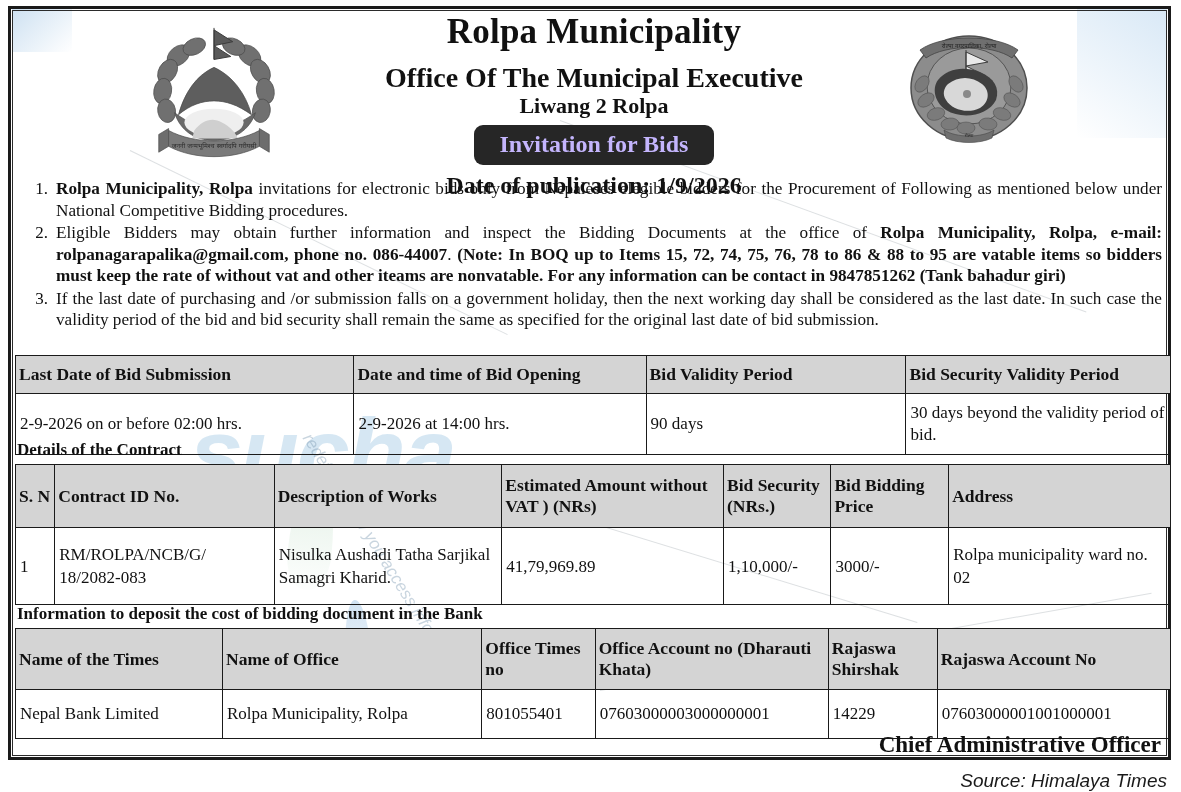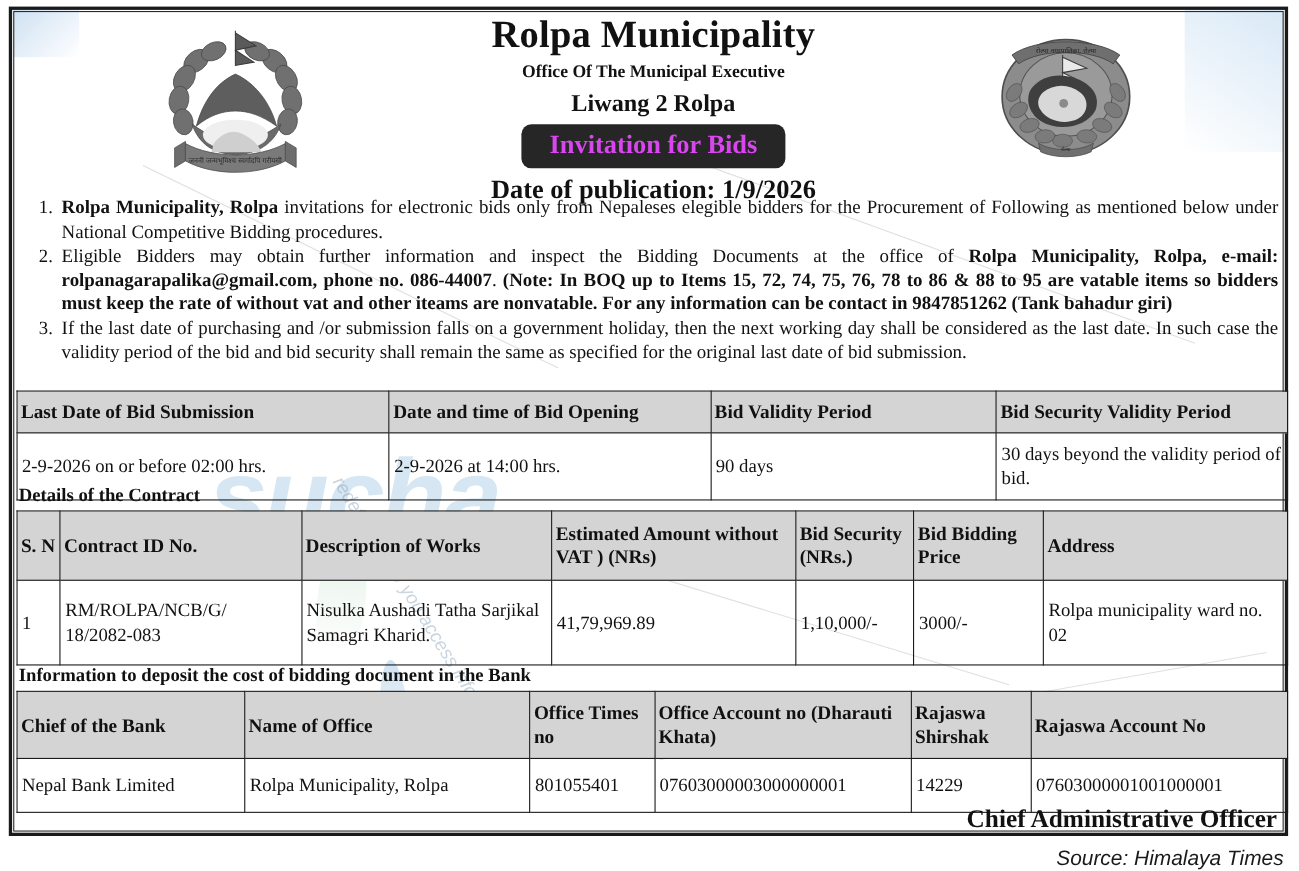--- a/index.html
+++ b/index.html
@@ -137,34 +137,35 @@
     width: 610px;
     text-align: center;
   }
   .org-title {
     font-size: 35px;
     font-weight: bold;
     line-height: 40px;
     letter-spacing: 0.2px;
   }
   .org-sub1 {
-    font-size: 16px;
+    font-size: 28px;
     font-weight: bold;
     line-height: 27px;
+    margin-top: 12px;
   }
   .org-sub2 {
     font-size: 22px;
     font-weight: bold;
     line-height: 29px;
   }
   .badge-wrap { margin-top: 5px; }
   .badge {
     display: inline-block;
     background: #262626;
-    color: #d946ef;
+    color: #c4b5fd;
     font-size: 24px;
     font-weight: bold;
     padding: 5px 26px 7px 26px;
     border-radius: 9px;
     line-height: 28px;
   }
   .pub-date {
     margin-top: 6px;
     font-size: 24px;
     font-weight: bold;
@@ -455,21 +456,21 @@
       <colgroup>
         <col style="width:19.0%">
           <col style="width:23.8%">
           <col style="width:10.4%">
         <col style="width:21.4%">
           <col style="width:10.0%">
           <col style="width:21.4%">
       </colgroup>
       <thead>
         <tr>
-          <th>Chief of the Bank</th>
+          <th>Name of the Times</th>
           <th>Name of Office</th>
           <th>Office Times no</th>
           <th>Office Account no (Dharauti Khata)</th>
           <th>Rajaswa Shirshak</th>
           <th>Rajaswa Account No</th>
         </tr>
       </thead>
       <tbody>
         <tr>
           <td>Nepal Bank Limited</td>

